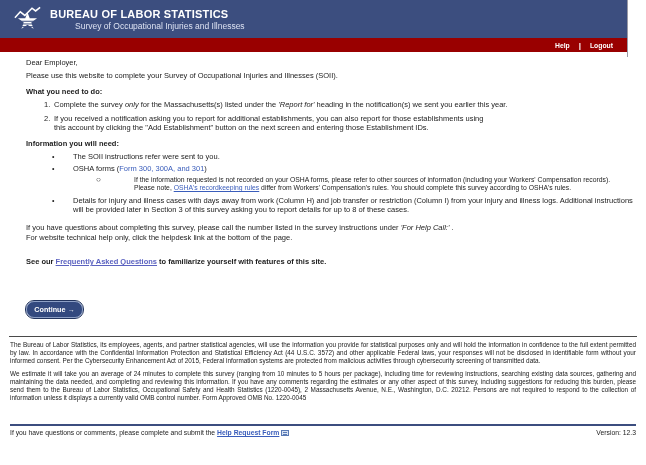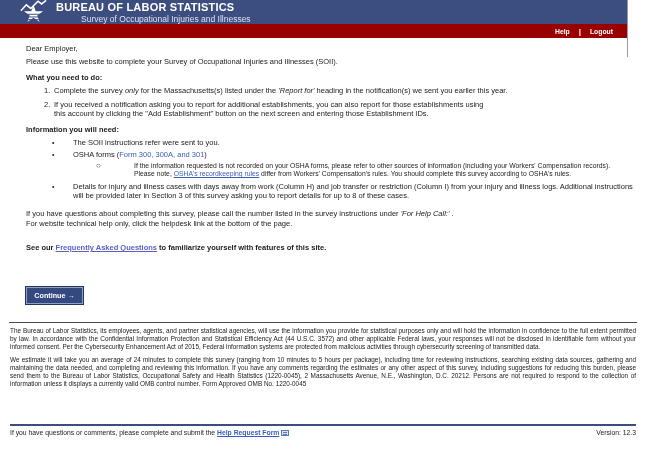--- a/index.html
+++ b/index.html
@@ -12,22 +12,22 @@
     overflow: hidden;
   }
 
   
   .header-wrap { width: 627px; position: relative; }
   .header-edge {
     position: absolute; left: 627px; top: 0; width: 1px; height: 57px;
     background: #9a9aa5;
   }
   .header-blue {
-    background: #3c4e7f; height: 24px;
-    display: flex; align-items: center; padding-left: 20px;
+    background: #3c4e7f; height: 38px;
+    display: flex; align-items: center; padding-left: 14px;
   }
   .logo-svg { width: 27px; height: 27px; margin-right: 9px; flex: 0 0 auto; }
   .header-titles { display: flex; flex-direction: column; justify-content: center; }
   .header-title {
     color: #ffffff; font-weight: bold; font-size: 11px; letter-spacing: 0.2px;
     line-height: 13px;
   }
   .header-subtitle { color: #dde2f2; font-size: 8.5px; line-height: 10px; margin-left: 25px; }
   .header-red {
     background: #990000; height: 14px;
@@ -66,21 +66,21 @@
 
   .help-block { margin-top: 9px; line-height: 10px; }
   .faq-line { margin-top: 14px; font-weight: bold; }
 
   .continue-btn {
     margin-top: 35px; margin-left: 0px;
     display: inline-flex; align-items: center; justify-content: center;
     background: #33497f; color: #ffffff;
     border: 1px solid #8ea0c6; outline: 1px solid #22345e;
     font-size: 7.2px; font-weight: bold;
-    width: 57px; height: 17px; border-radius: 0;
+    width: 57px; height: 17px; border-radius: 8px;
     font-family: "Liberation Sans", sans-serif;
     cursor: pointer;
   }
 
   
   .footer-rule {
     border: none; border-top: 1.5px solid #4a4a4a;
     margin: 18px 9px 4px 9px;
   }
   .footer-text {

